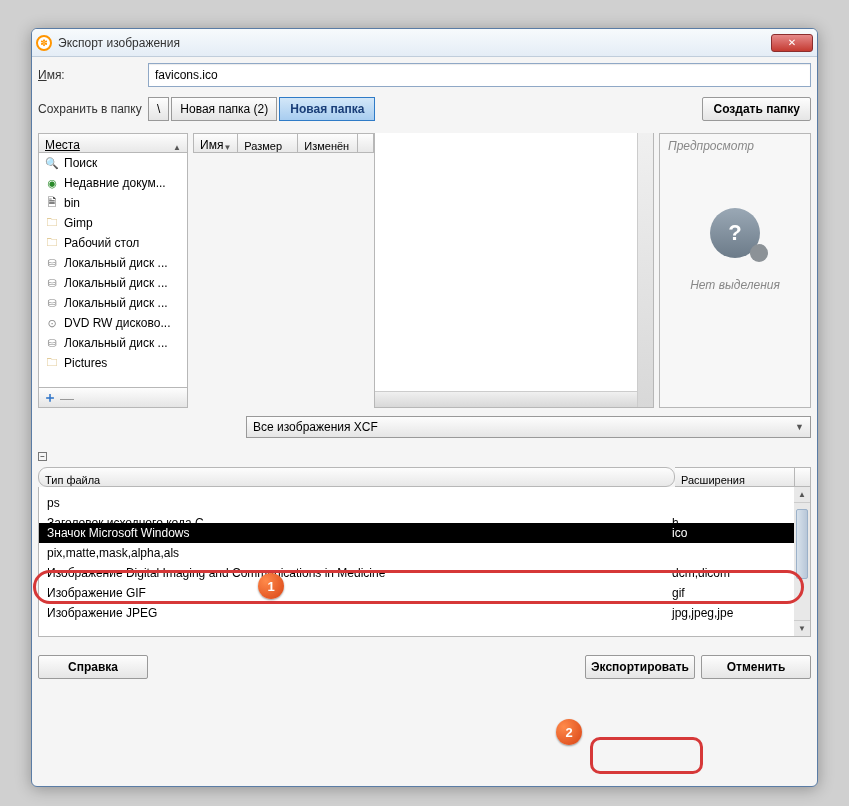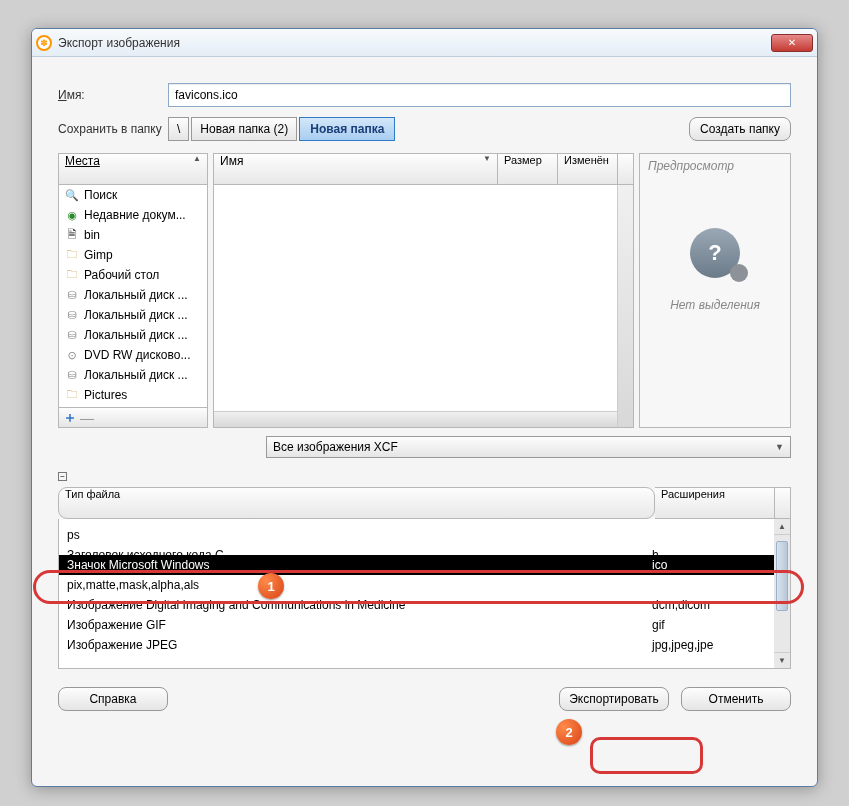--- a/index.html
+++ b/index.html
@@ -2,38 +2,38 @@
 <html><head>
 <meta charset="utf-8">
 <style>
 * { box-sizing: border-box; font-family: "Segoe UI", Tahoma, sans-serif; font-size: 12px; }
 body { margin: 0; background: #d0d0d0; width: 849px; height: 806px; position: relative; }
 .window { position: absolute; top: 28px; left: 31px; width: 787px; height: 759px; background: #f5f5f5; border: 1px solid #5a7ca5; border-radius: 6px; box-shadow: 0 2px 16px rgba(0,0,0,0.3); overflow: hidden; }
 .titlebar { height: 28px; background: linear-gradient(to bottom, #f7fafc, #e4edf6); display: flex; align-items: center; padding: 0 4px; border-bottom: 1px solid #c0cddb; }
 .title-icon { width: 16px; height: 16px; border-radius: 50%; background: #fff; border: 2px solid #ff9500; margin-right: 6px; display: flex; align-items: center; justify-content: center; font-size:9px; color:#ff9500;}
 .title-text { flex: 1; color: #333; }
 .close-btn { width: 42px; height: 18px; background: linear-gradient(to bottom, #e68a8a, #c43a31); border: 1px solid #8b2e2e; border-radius: 3px; display:flex; align-items:center; justify-content:center; color:white; font-size:10px; }
-.body { padding: 26px; }
+.body { padding: 6px; }
 .row { display: flex; align-items: center; margin-bottom: 10px; }
 .label { width: 110px; color:#333; }
 .label u { text-decoration: underline; }
 .name-input { flex:1; height:24px; border:1px solid #8fa8c6; background:#fff; padding:0 6px; box-shadow: inset 0 1px 1px rgba(0,0,0,0.08); }
-.btn { height:24px; background:linear-gradient(to bottom,#fdfdfd,#e5e5e5); border:1px solid #999; border-radius:8px; padding:0 10px; display:inline-flex; align-items:center; cursor:default; }
+.btn { height:24px; background:linear-gradient(to bottom,#fdfdfd,#e5e5e5); border:1px solid #999; border-radius:2px; padding:0 10px; display:inline-flex; align-items:center; cursor:default;font-weight:bold; }
 .btn-small { height:22px; padding:0 6px; }
 .breadcrumb-seg { height:24px; background:linear-gradient(to bottom,#fdfdfd,#e5e5e5); border:1px solid #999; padding:0 8px; display:inline-flex; align-items:center; margin-right:0; }
 .breadcrumb-active { background:linear-gradient(to bottom,#d3e7f8,#a8cdf0); border:1px solid #2f7bc7; font-weight:bold; color:#1a3e78; padding:0 10px;}
 .content-area { display:flex; gap:5px; height:275px; margin-top:4px; }
 .places-panel { width:150px; display:flex; flex-direction:column; }
-.file-panel { flex:1; display:flex; flex-direction:column; }
+.file-panel { flex:1; display:flex; flex-direction:row; }
 .preview-panel { width:152px; border:1px solid #b7b7b7; background:#f7f7f7; display:flex; flex-direction:column; align-items:center; }
 .preview-title { width:100%; text-align:left; padding:5px 8px; color:#888; font-style:italic; }
 .preview-icon { margin-top:50px; width:50px; height:50px; border-radius:50%; background:linear-gradient(to bottom,#9aa8b5,#6c7b89); display:flex; align-items:center; justify-content:center; color:#fff; font-size:22px; font-weight:bold; position:relative; }
 .preview-icon::after { content:""; position:absolute; right:-8px; bottom:-4px; width:18px; height:18px; border-radius:50%; background:#8c9297;}
 .preview-caption { margin-top:20px; color:#888; font-style:italic; }
-.col-header { height:32px; background:linear-gradient(to bottom,#fdfdfd,#e8e8e8); border:1px solid #b7b7b7; display:flex; align-items:flex-start; padding:0 6px; font-size:11px; position:relative; }
+.col-header { height:20px; background:linear-gradient(to bottom,#fdfdfd,#e8e8e8); border:1px solid #b7b7b7; display:flex; align-items:flex-end; padding:0 6px; font-size:11px; position:relative; }
 .col-header.places { justify-content:space-between; }
 .col-header.places span:first-child { text-decoration:underline; }
 .list { flex:1; border:1px solid #b7b7b7; border-top:none; background:#fff; overflow:auto; }
 .places-list .item { display:flex; align-items:center; padding:3px 6px; gap:5px; }
 .places-list .icon { width:14px; height:14px; display:inline-flex; align-items:center; justify-content:center; font-size:11px; }
 .folder-icon { color:#c99c3b; }
 .drive-icon { color:#888; }
 .place-bar { height:20px; background:linear-gradient(to bottom,#fdfdfd,#e5e5e5); border:1px solid #b7b7b7; border-top:none; display:flex; align-items:center; padding:0 4px; gap:3px;}
 .plus { color:#2d73c7; font-weight:bold; font-size:14px;}
 .minus { color:#999; font-size:14px;}
@@ -59,21 +59,21 @@
 .ft-headers .col-header:nth-child(3) { width:16px; border-left:none; }
 .ft-list { border:1px solid #b7b7b7; border-top:none; background:#fff; height:150px; overflow:hidden; position:relative; }
 .ft-row { display:flex; padding:3px 8px; }
 .ft-row .c1 { flex:1; }
 .ft-row .c2 { width:130px; }
 .ft-row.sel { background:#000000; color:#fff; }
 .ft-scroll { position:absolute; right:0; top:0; bottom:0; width:16px; background:#e8e8e8; display:flex; flex-direction:column; }
 .ft-scroll .ar { height:16px; border-bottom:1px solid #ccc; text-align:center; font-size:8px; line-height:16px; color:#555;}
 .ft-scroll .ar.bot { border-top:1px solid #ccc; border-bottom:none; margin-top:auto;}
 .ft-scroll .thumb { position:absolute; left:2px; right:2px; top:22px; height:70px; background:linear-gradient(to right,#d8e2ec,#b8c7d8); border:1px solid #9bb1c9; border-radius:2px;}
-.bottom-bar { display:flex; margin-top:18px; gap:12px; }
+.bottom-bar { display:flex; margin-top:18px; gap:6px; }
 .bottom-bar .spacer { flex:1; }
 .bottom-bar .btn { width:110px; justify-content:center; }
 .callout { position:absolute; border:3px solid #d63838; border-radius:22px; pointer-events:none; }
 .num-badge { position:absolute; width:26px; height:26px; border-radius:50%; background:radial-gradient(circle at 30% 30%, #ff8a4a, #d84315); color:#fff; font-weight:bold; display:flex; align-items:center; justify-content:center; font-size:13px; box-shadow:0 1px 2px rgba(0,0,0,0.4);}
 .sort-arrow { font-size:8px; color:#555; margin-left:auto;}
 </style>
 </head>
 <body>
 
 <div class="window">

